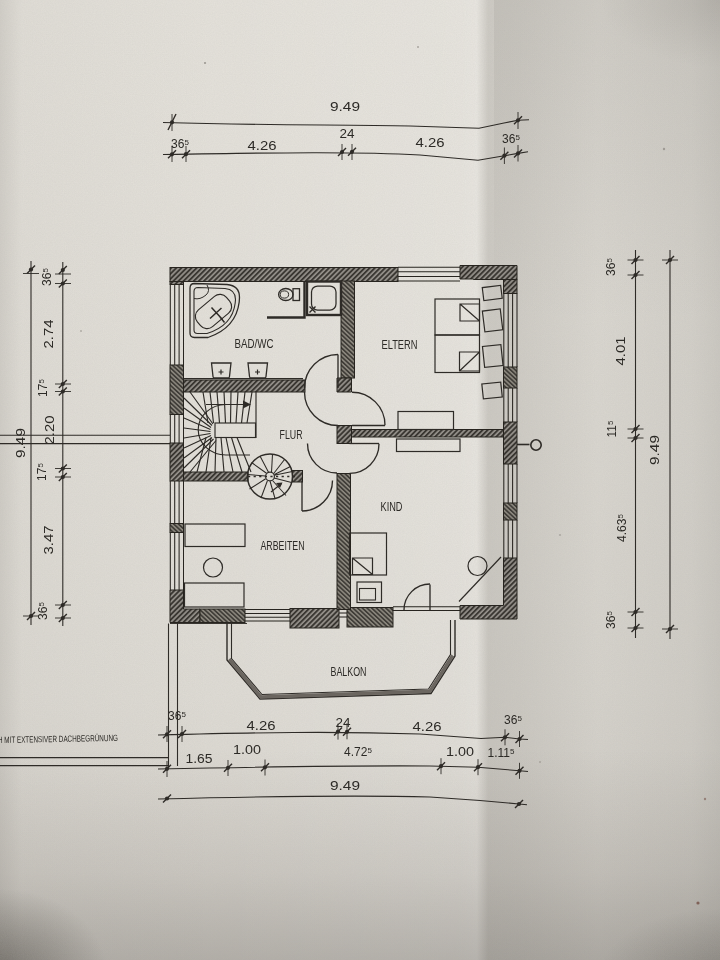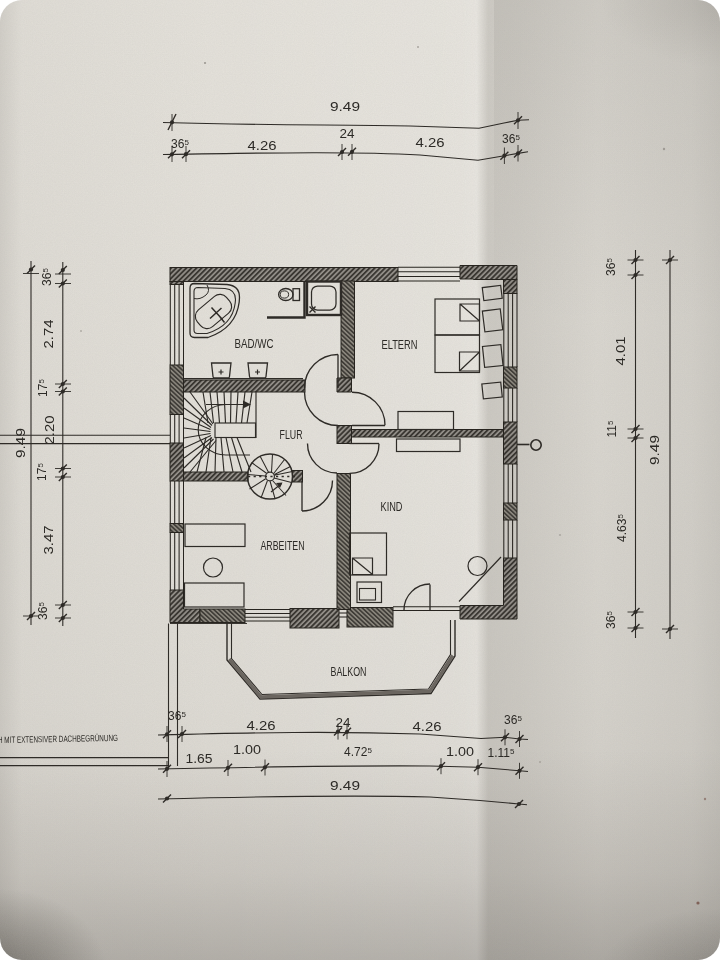--- a/index.html
+++ b/index.html
@@ -9,21 +9,21 @@
       radial-gradient(170px 100px at 720px 980px, rgba(75,71,65,0.30), rgba(75,71,65,0) 72%),
       radial-gradient(160px 90px at 720px 0px, rgba(95,91,85,0.16), rgba(95,91,85,0) 75%),
       linear-gradient(to bottom, rgba(60,57,52,0) 78%, rgba(60,57,52,0.10) 91%, rgba(60,57,52,0.24) 100%),
       linear-gradient(to right,
         rgba(105,101,95,0.16) 0%, rgba(105,101,95,0.04) 3%,
         rgba(255,255,255,0.00) 30%, rgba(255,255,255,0.10) 63.5%,
         rgba(255,255,255,0.16) 66.2%, rgba(88,85,79,0.17) 67.8%,
         rgba(88,85,79,0.15) 72%, rgba(88,85,79,0.07) 83%,
         rgba(88,85,79,0.12) 96%, rgba(88,85,79,0.18) 100%),
       linear-gradient(to bottom, #e5e2db 0%, #e3e0d9 45%, #dfdcd5 72%, #d6d2cb 100%);
-    font-family:"Liberation Sans", sans-serif;border-radius:22px;}
+    font-family:"Liberation Sans", sans-serif;}
   #shade-tr{position:absolute;left:494px;top:0;width:226px;height:320px;
     background:linear-gradient(to bottom, rgba(95,91,85,0.10), rgba(95,91,85,0));}
   svg{position:absolute;left:0;top:0;filter:blur(0.3px);}
   text{fill:#2c2a26;}
 </style>
 </head>
 <body>
 <div id="page">
 
   <div id="shade-tr"></div>

